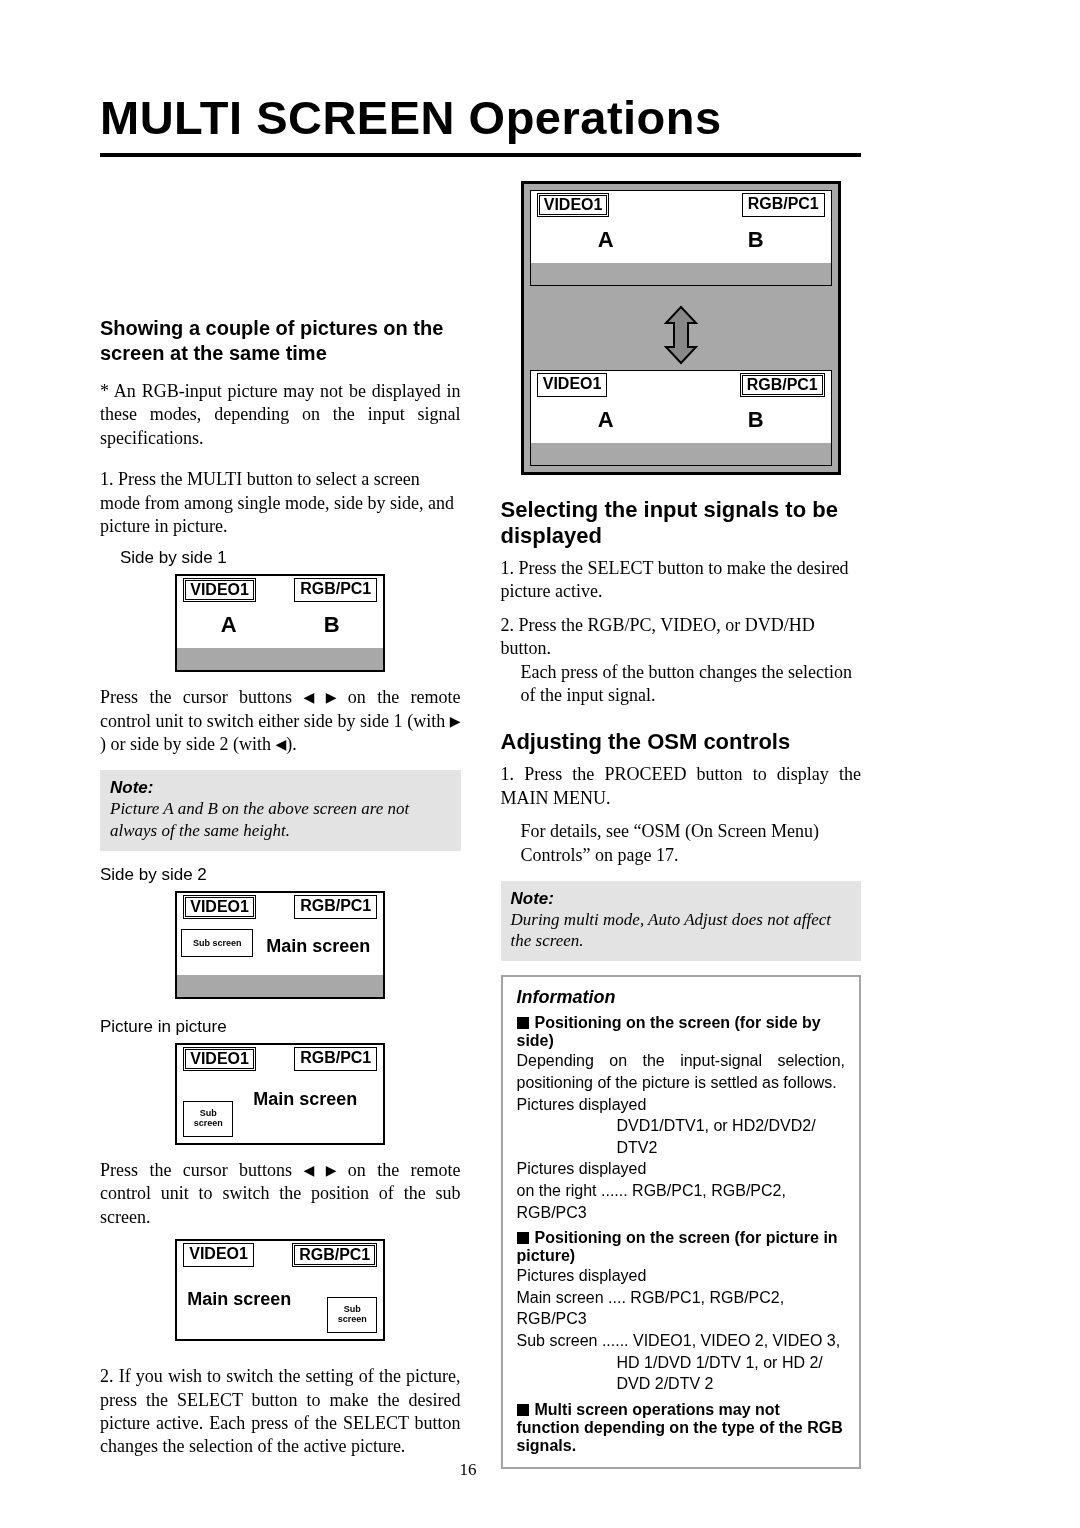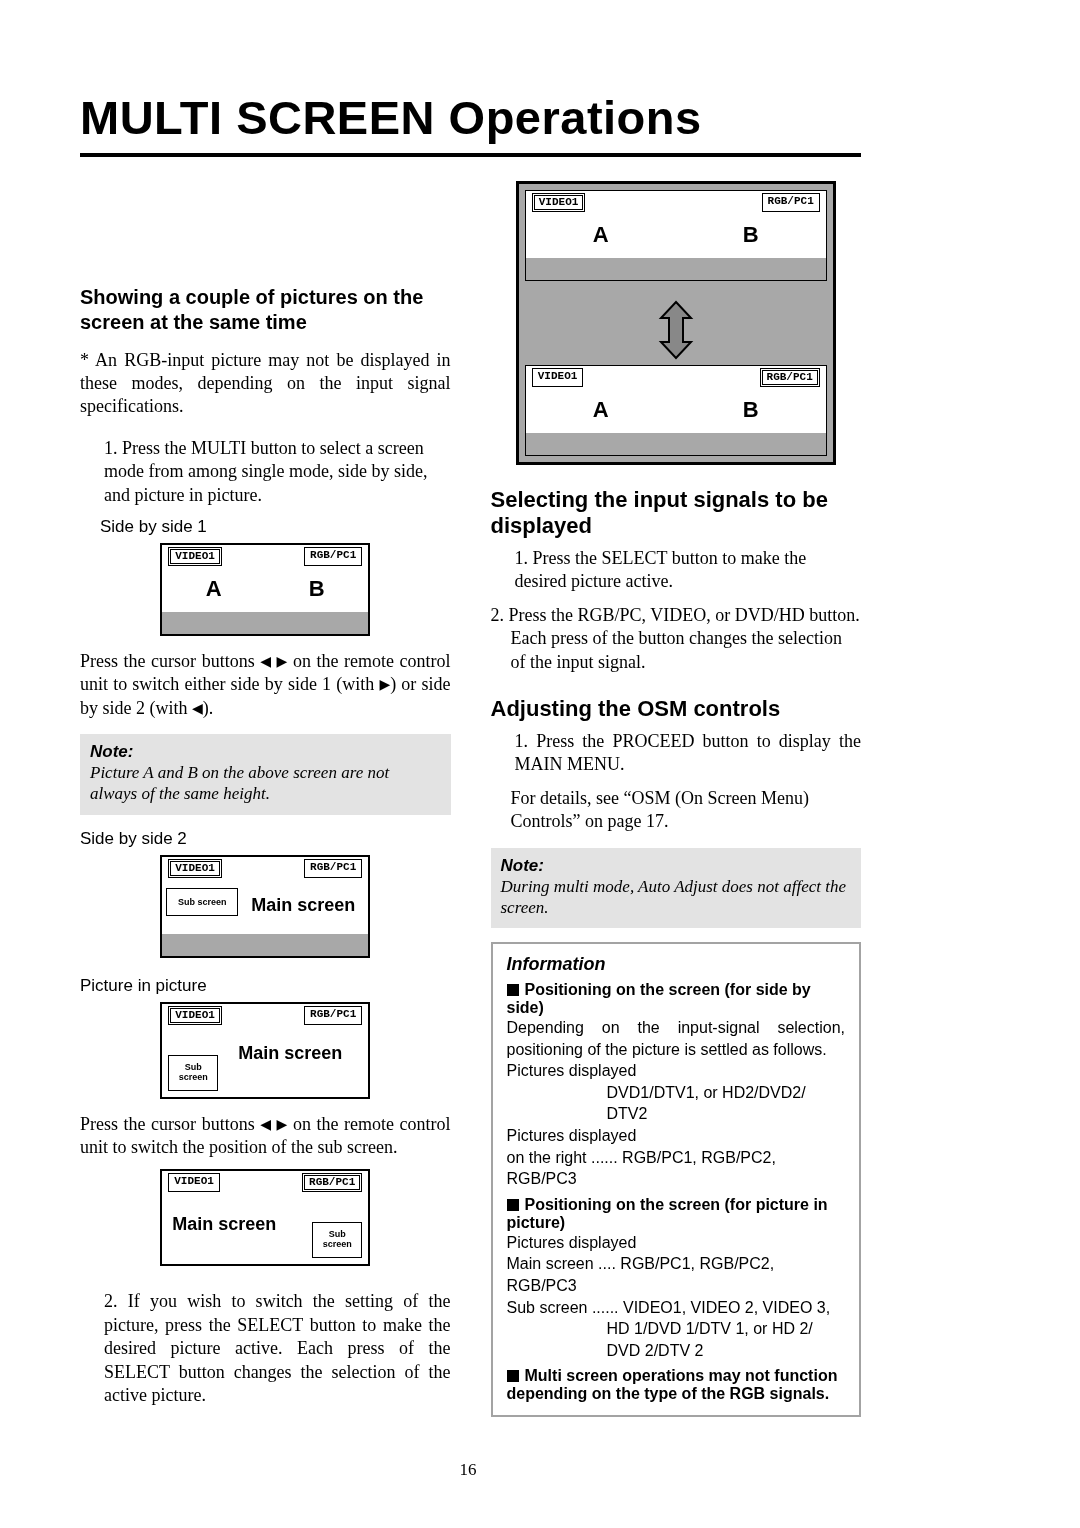--- a/index.html
+++ b/index.html
@@ -5,21 +5,21 @@
   * { box-sizing: border-box; }
   body {
     margin: 0;
     background: #fff;
     font-family: "Times New Roman", Times, serif;
     color: #000;
   }
   .page {
     width: 936px;
     height: 1528px;
-    padding: 90px 75px 60px 80px;
+    padding: 90px 75px 60px 100px;
     position: relative;
     border-radius: 10px;
   }
   .title {
     font-family: Arial, Helvetica, sans-serif;
     font-weight: 900;
     font-size: 47px;
     letter-spacing: 0.5px;
     margin-bottom: 8px;
   }
@@ -42,44 +42,44 @@
     font-size: 20px;
     line-height: 1.25;
     margin-bottom: 14px;
   }
   .footnote, .body, .bodyj {
     font-size: 18px;
     line-height: 1.3;
   }
   .bodyj { text-align: justify; }
   .footnote { margin-bottom: 18px; }
-  .num-item { margin-bottom: 10px; margin-left: 24px; }
+  .num-item { margin-bottom: 10px; }
   .label-small {
     font-family: Arial, Helvetica, sans-serif;
     font-size: 17px;
     margin: 10px 0 6px 20px;
   }
   .fig-wrap { display: flex; justify-content: center; }
   .screenbox {
     border: 2px solid #000;
     width: 210px;
     background: #fff;
     position: relative;
   }
   .tabrow {
     display: flex;
     margin-top: 2px;
   }
   .tabrow .cell { flex: 1; display: flex; }
   .tabrow .cell.l { justify-content: flex-start; padding-left: 6px; }
   .tabrow .cell.r { justify-content: flex-end; padding-right: 6px; }
   .tab {
-    font-family: Liberation Mono, monospace;
+    font-family: Liberation Sans, sans-serif;
     font-weight: bold;
-    font-size: 11px;
+    font-size: 16px;
     padding: 2px 5px;
     line-height: 1;
   }
   .tab.dbl {
     border: 1px solid #000;
     box-shadow: inset 0 0 0 1px #fff, inset 0 0 0 2px #000;
     padding: 3px 6px;
   }
   .tab.sgl {
     border: 1px solid #000;

